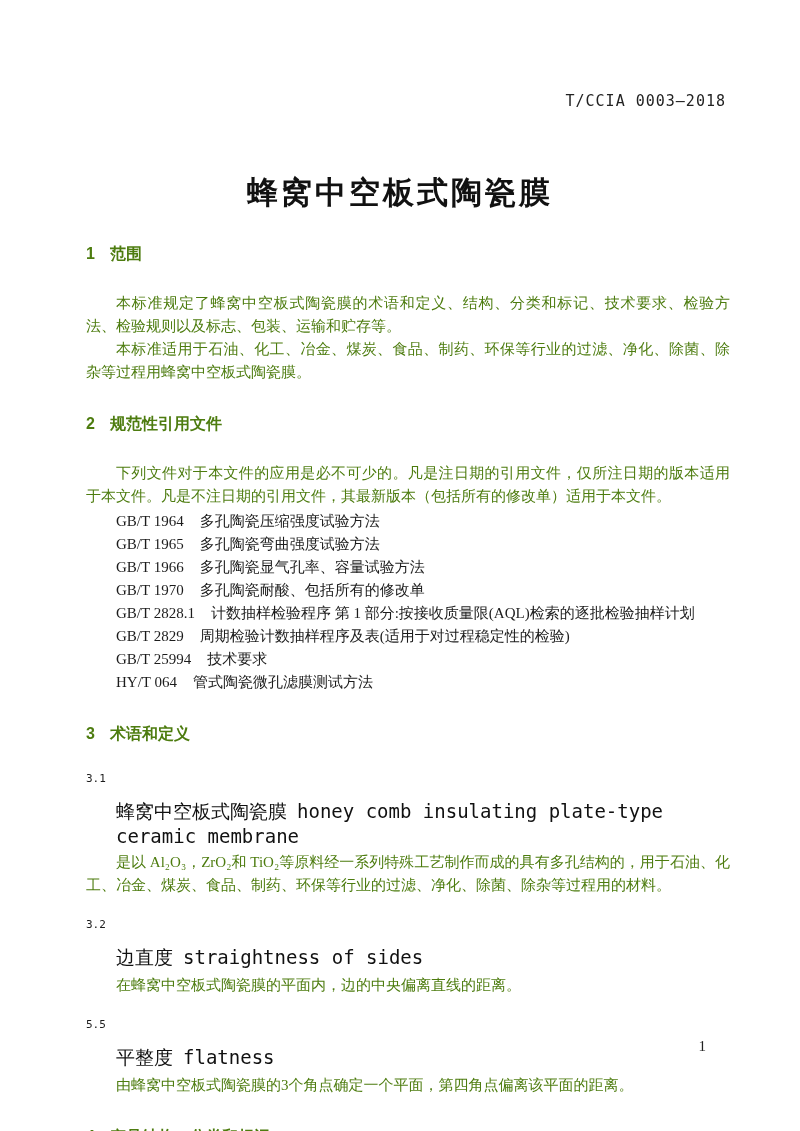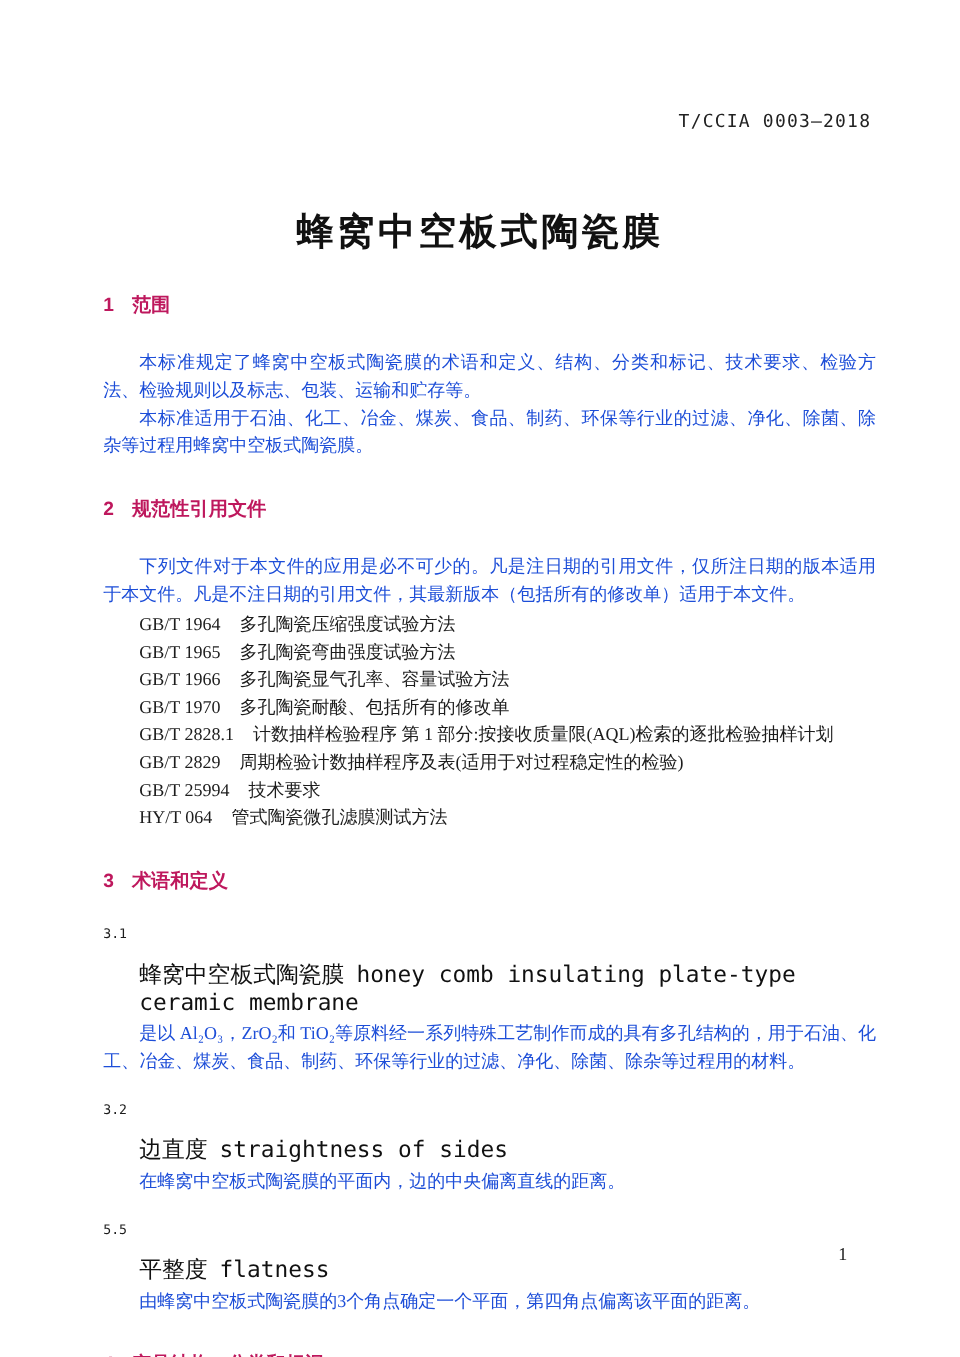--- a/index.html
+++ b/index.html
@@ -32,30 +32,30 @@
     color: #111;
   }
   .content {
     padding: 0 70px 0 86px;
   }
   .sec-heading {
     margin: 30px 0 27px 0;
     font-size: 16px;
     font-weight: bold;
     font-family: "Liberation Sans", "DejaVu Sans", sans-serif;
-    color: #be185d;
+    color: #4d7c0f;
   }
   .sec-heading .sec-num { margin-right: 15px; }
   .body-para {
     margin: 0;
     font-size: 15px;
     line-height: 23px;
     text-align: justify;
     text-indent: 2em;
-    color: #1d4ed8;
+    color: #4d7c0f;
   }
   .ref-list { margin-top: 2px; }
   .ref-line {
     padding-left: 30px;
     font-size: 15px;
     line-height: 23px;
     white-space: nowrap;
   }
   .ref-code {
     font-family: Liberation Serif, serif;

